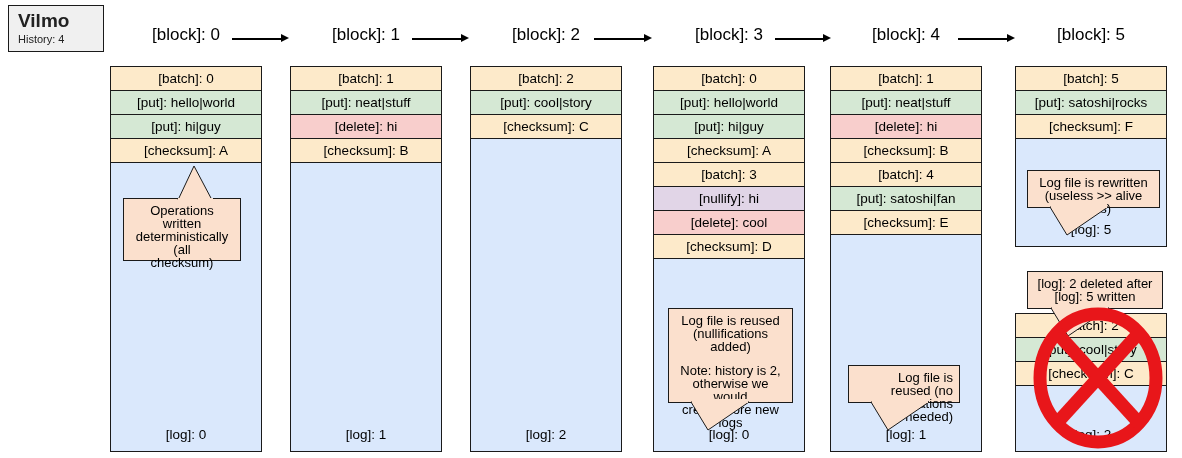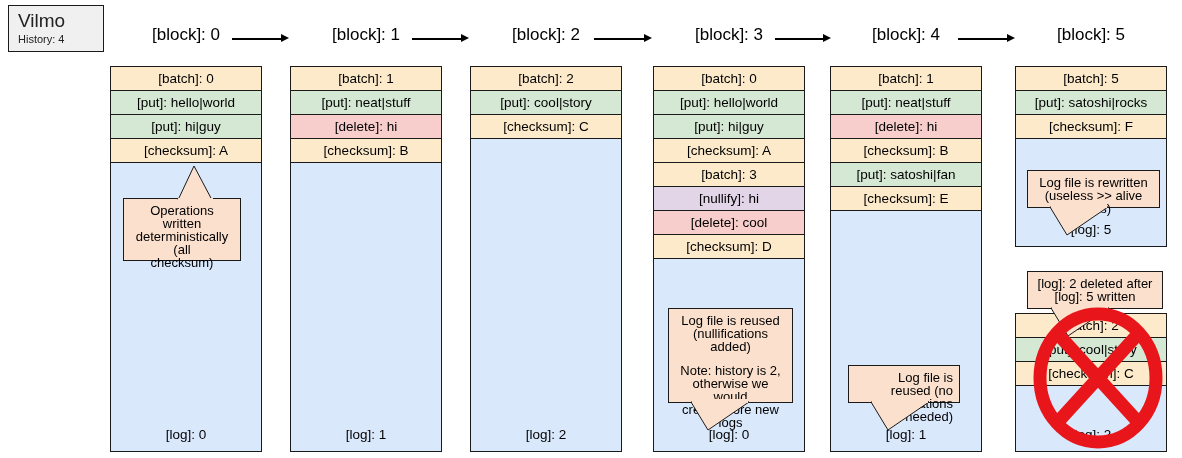--- a/index.html
+++ b/index.html
@@ -25,20 +25,21 @@
     height: 47px;
     background: #f0f0f0;
     border: 1px solid #1a1a1a;
     box-sizing: border-box;
     padding: 4px 0 0 9px;
   }
   #title-card .app-title {
     font-size: 19px;
     line-height: 22px;
     color: #222;
+    font-weight: bold;
   }
   #title-card .app-sub {
     font-size: 11px;
     line-height: 14px;
     color: #222;
   }
 
   
   .block-header {
     position: absolute;
@@ -234,20 +235,21 @@
   <p>otherwise we would</p>
   <p>create more new logs</p>
 </div>
 
 <div class="column" style="left:830px;">
   <div class="log-box" style="top:66px; height:386px;">
     <div class="row cream">[batch]: 1</div>
     <div class="row green">[put]: neat|stuff</div>
     <div class="row pink">[delete]: hi</div>
     <div class="row cream">[checksum]: B</div>
+    <div class="row cream">[batch]: 4</div>
     <div class="row green">[put]: satoshi|fan</div>
     <div class="row cream">[checksum]: E</div>
     <div class="log-footer">[log]: 1</div>
   </div>
 </div>
 
 <div class="callout" style="left:848px; top:365px; width:112px; height:38px;text-align:right;">
   <svg width="120" height="40" viewBox="0 0 120 40" style="left:22px; top:36px;">
     <polygon points="0,0 58,0 17,28" fill="#fbe0cd" stroke="#1a1a1a" stroke-width="1"></polygon>
     <rect x="1" y="-3" width="56" height="4" fill="#fbe0cd" stroke="none"></rect>

